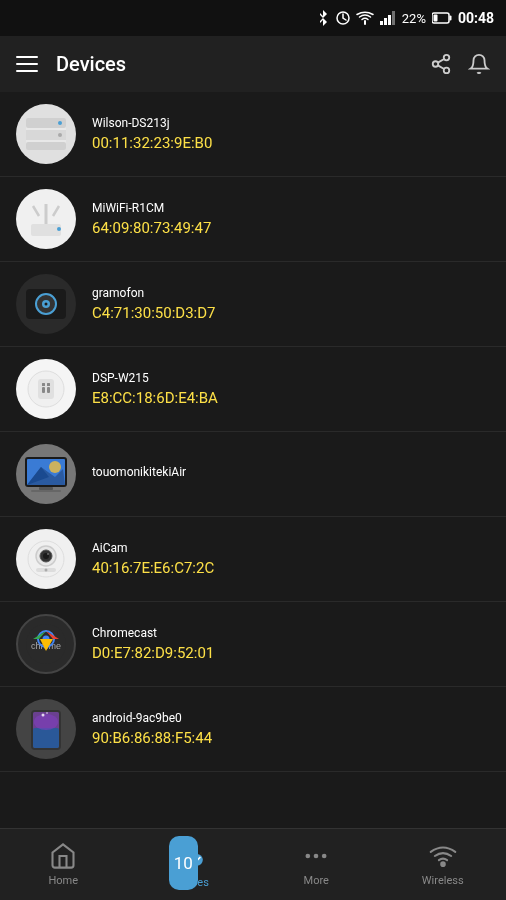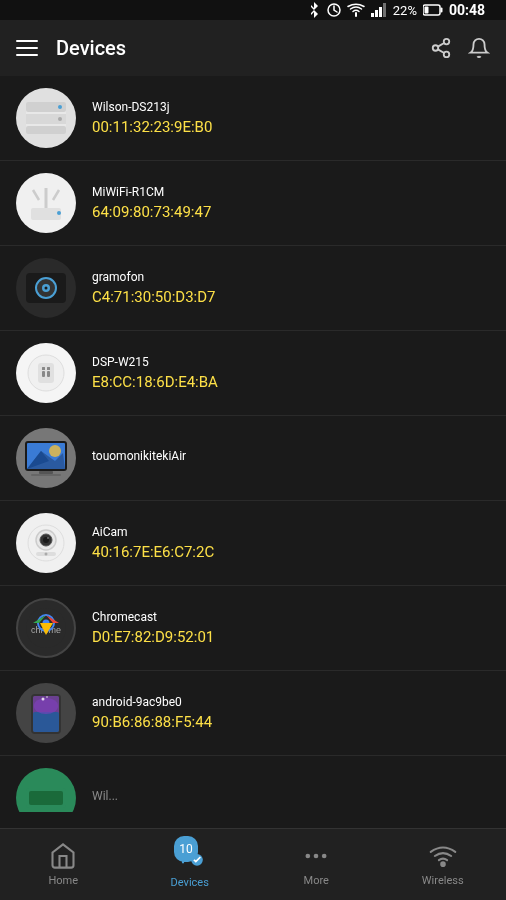--- a/index.html
+++ b/index.html
@@ -9,26 +9,26 @@
       background: #1a1a1a;
       font-family: 'Roboto', Arial, sans-serif;
       color: #fff;
       overflow: hidden;
       position: relative;
     }
 
     
     .status-bar {
       width: 100%;
-      height: 20px;
+      height: 36px;
       background: #111;
       display: flex;
       align-items: center;
       justify-content: flex-end;
-      padding: 0 21px;
+      padding: 0 12px;
       gap: 8px;
     }
     .status-icons {
       display: flex;
       align-items: center;
       gap: 6px;
       font-size: 13px;
       color: #fff;
     }
     .battery-text { font-size: 13px; }
@@ -140,22 +140,22 @@
     .nav-item.active .nav-label {
       color: #4a9fd4;
     }
     .nav-badge {
       position: absolute;
       top: -4px;
       right: 6px;
       background: #4a9fd4;
       color: #fff;
       border-radius: 10px;
-      font-size: 12px;
-      padding: 6px 5px;
+      font-size: 17px;
+      padding: 17px 5px;
       min-width: 18px;
       text-align: center;
     }
 
     
     .content {
       height: calc(900px - 36px - 56px - 72px);
       overflow: hidden;
     }
   </style>
@@ -358,32 +358,20 @@
         <circle cx="22" cy="11" r="1.5" fill="#fff" opacity="0.8"></circle>
         <circle cx="26" cy="9" r="1" fill="#fff" opacity="0.5"></circle>
       </svg>
     </div>
     <div class="device-info">
       <div class="device-name">android-9ac9be0</div>
       <div class="device-mac">90:B6:86:88:F5:44</div>
     </div>
   </div>
 
-  <div class="device-item">
-    <div class="device-avatar" style="background:#2a8a5a;">
-      <svg width="50" height="50" viewBox="0 0 50 50">
-        <rect x="5" y="15" width="40" height="20" rx="3" fill="#2a8a5a"></rect>
-        <rect x="8" y="18" width="34" height="14" rx="2" fill="#1a6a3a"></rect>
-      </svg>
-    </div>
-    <div class="device-info">
-      <div class="device-name" style="color:#888;">Wil...</div>
-      <div class="device-mac"></div>
-    </div>
-  </div>
 </div>
 
 <div class="bottom-nav">
 
   <div class="nav-item">
     <svg width="28" height="28" viewBox="0 0 24 24" fill="none" stroke="#888" stroke-width="1.8">
       <path d="M3 9L12 2l9 7v11a2 2 0 0 1-2 2H5a2 2 0 0 1-2-2z"></path>
       <polyline points="9,22 9,12 15,12 15,22"></polyline>
     </svg>
     <span class="nav-label">Home</span>

